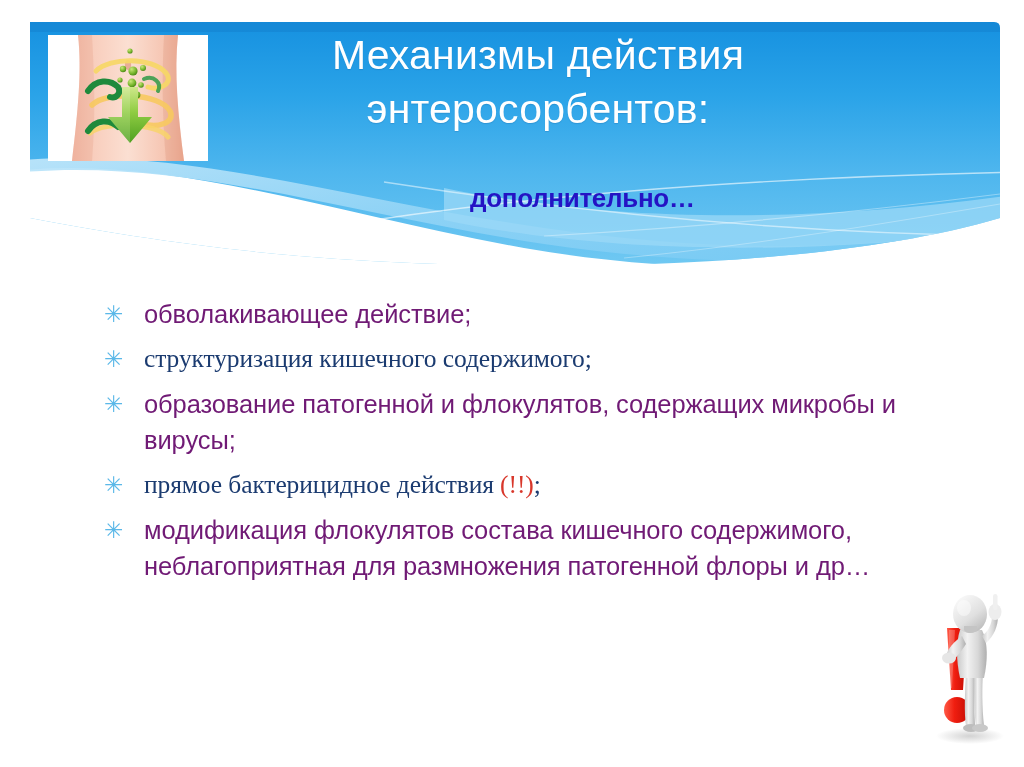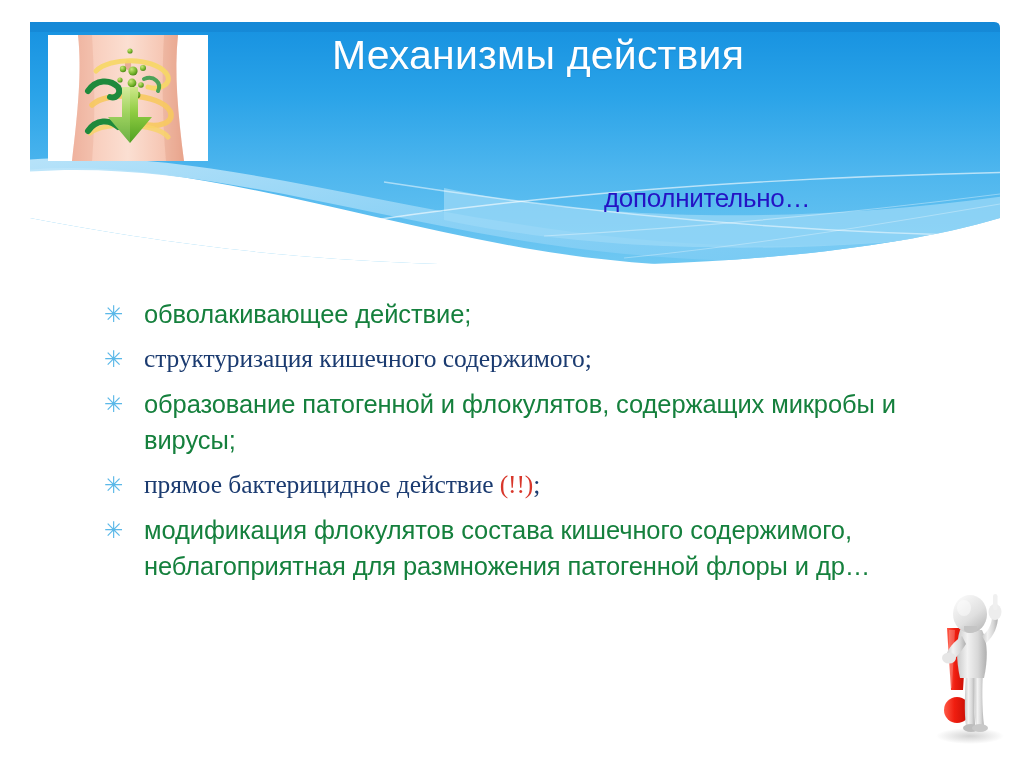--- a/index.html
+++ b/index.html
@@ -69,24 +69,24 @@
     white-space: nowrap;
     text-shadow: 0 1px 1px rgba(0,60,120,0.18);
   }
 
   
   .subtitle {
     position: absolute;
     left: 470px;
     top: 183px;
     width: 474px;
-    text-align: center;
+    text-align: left;
     color: #2413c4;
     font-size: 26px;
-    font-weight: normal;
+    font-weight: bold;
     letter-spacing: -0.3px;
     white-space: nowrap;
   }
 
   
   .body-list {
     position: absolute;
     left: 100px;
     top: 296px;
     width: 830px;
@@ -104,21 +104,21 @@
     text-align: left;
     padding-left: 4px;
     user-select: none;
   }
   .bullet-text {
     flex: 1 1 auto;
     font-size: 25.5px;
     line-height: 36px;
     letter-spacing: -0.1px;
   }
-  .c-red  { color: #15803d; }
+  .c-red  { color: #701a75; }
   .c-blue { color: #1B3B70; font-family: Liberation Serif, serif; }
 
   .inline-red { color: #D8372B; }
 
   
   .figure-3d {
     position: absolute;
     left: 916px;
     top: 586px;
     width: 100px;
@@ -225,20 +225,21 @@
       <circle cx="78" cy="56" r="3" fill="url(#dotGrad)"></circle>
       <circle cx="89" cy="60" r="3.4" fill="url(#dotGrad)"></circle>
 
       <path d="M74,52 L90,52 L90,82 L104,82 L82,108 L60,82 L74,82 Z" fill="url(#arrowGrad)"></path>
       <path d="M74,52 L82,52 L82,108 L60,82 L74,82 Z" fill="#ffffff" opacity="0.16"></path>
     </svg>
   </div>
 
   <div class="title-block">
     <div class="title-line">Механизмы действия</div>
+    <div class="title-line">энтеросорбентов:</div>
   </div>
 
   <div class="subtitle">дополнительно…</div>
 
   <div class="body-list">
 
     <div class="bullet-row">
       <span class="bullet-mark">✳</span>
       <span class="bullet-text c-red">обволакивающее действие;</span>
     </div>
@@ -248,21 +249,21 @@
       <span class="bullet-text c-blue">структуризация кишечного содержимого;</span>
     </div>
 
     <div class="bullet-row">
       <span class="bullet-mark">✳</span>
       <span class="bullet-text c-red">образование патогенной и флокулятов, содержащих микробы и вирусы;</span>
     </div>
 
     <div class="bullet-row">
       <span class="bullet-mark">✳</span>
-      <span class="bullet-text c-blue"><span>прямое бактерицидное действие </span><span class="inline-red">(!!)</span><span>;</span></span>
+      <span class="bullet-text c-blue"><span>прямое бактерицидное действия </span><span class="inline-red">(!!)</span><span>;</span></span>
     </div>
 
     <div class="bullet-row">
       <span class="bullet-mark">✳</span>
       <span class="bullet-text c-red">модификация флокулятов состава кишечного содержимого, неблагоприятная для размножения патогенной флоры и др…</span>
     </div>
 
   </div>
 
   <div class="figure-3d">

